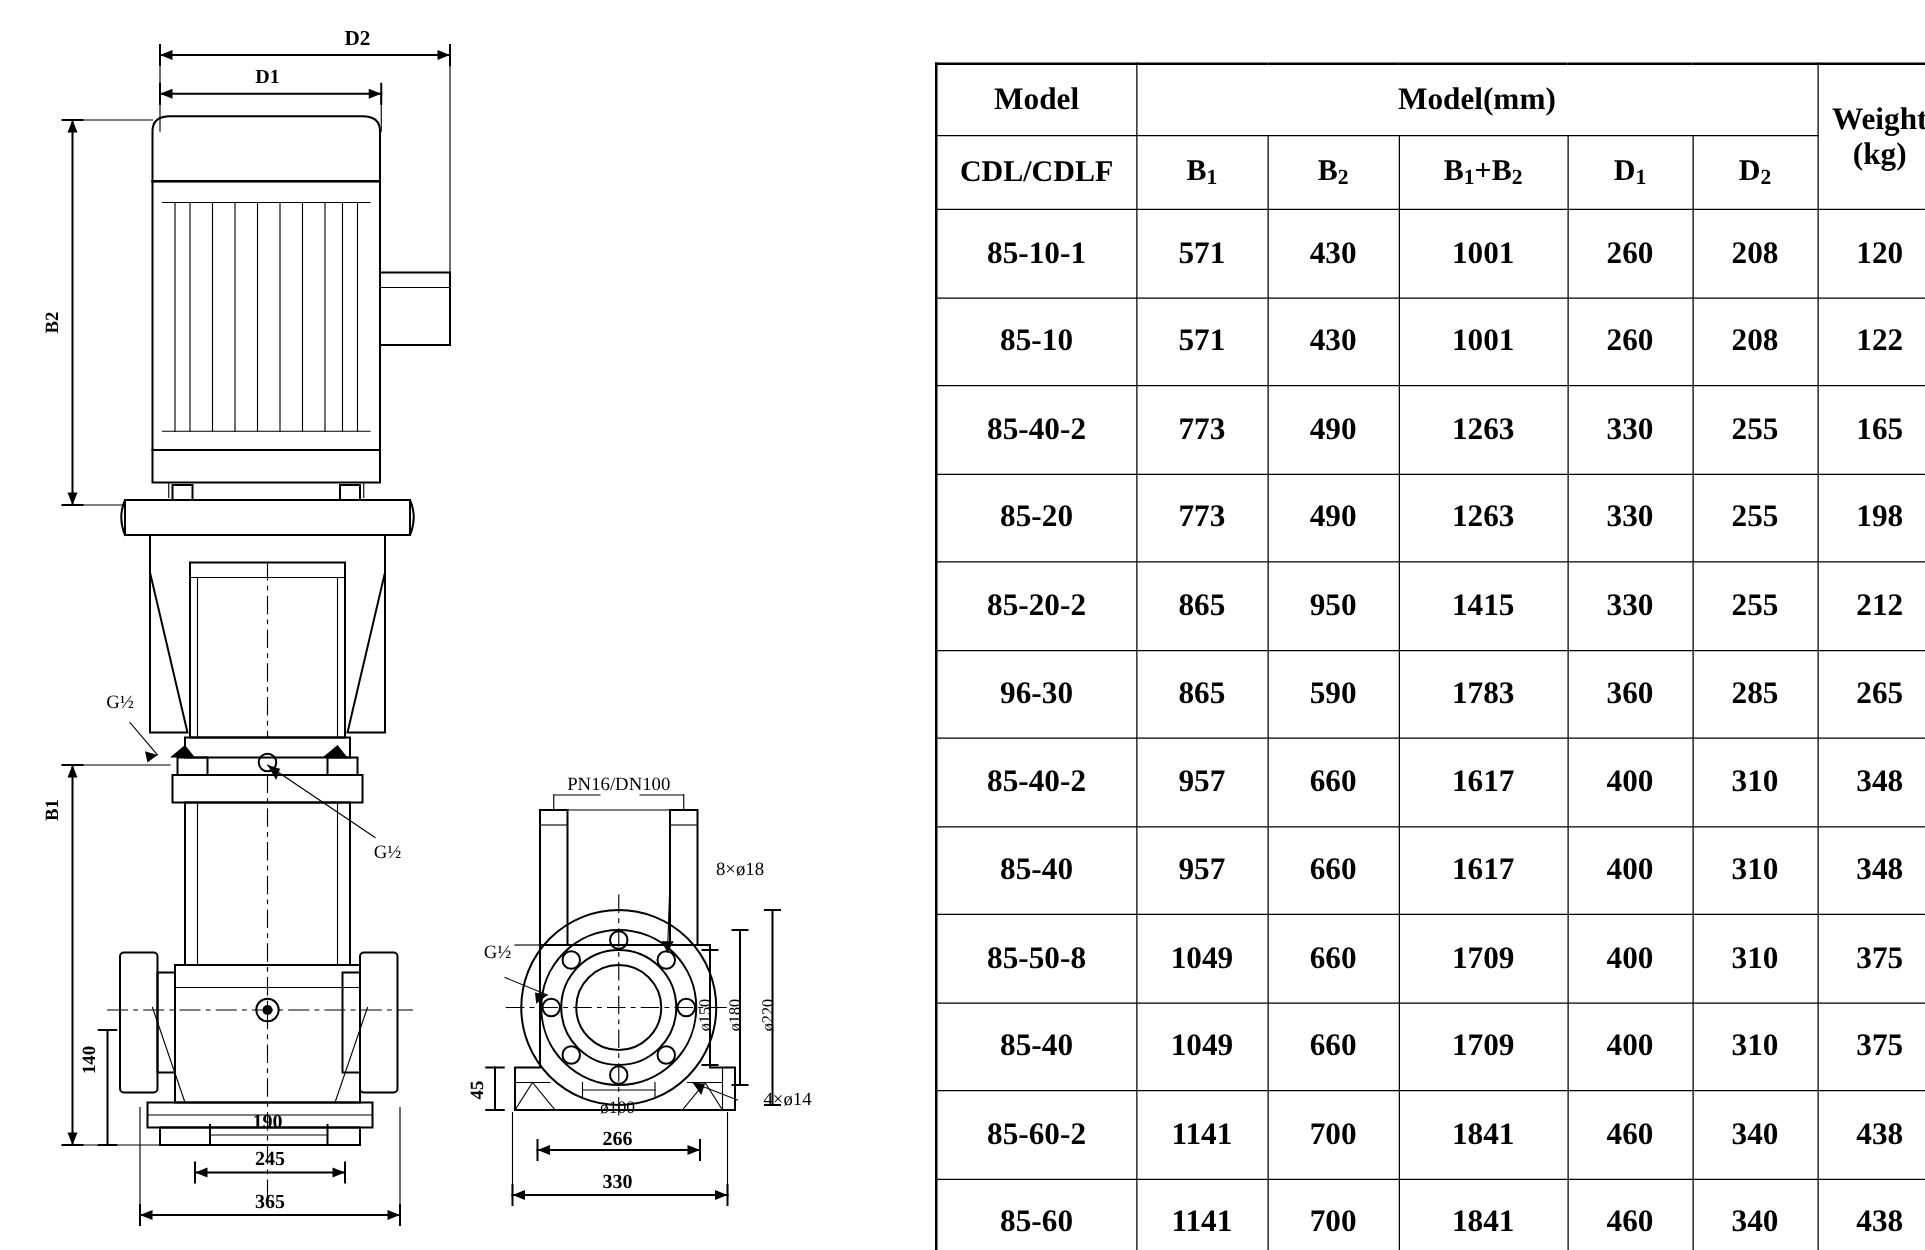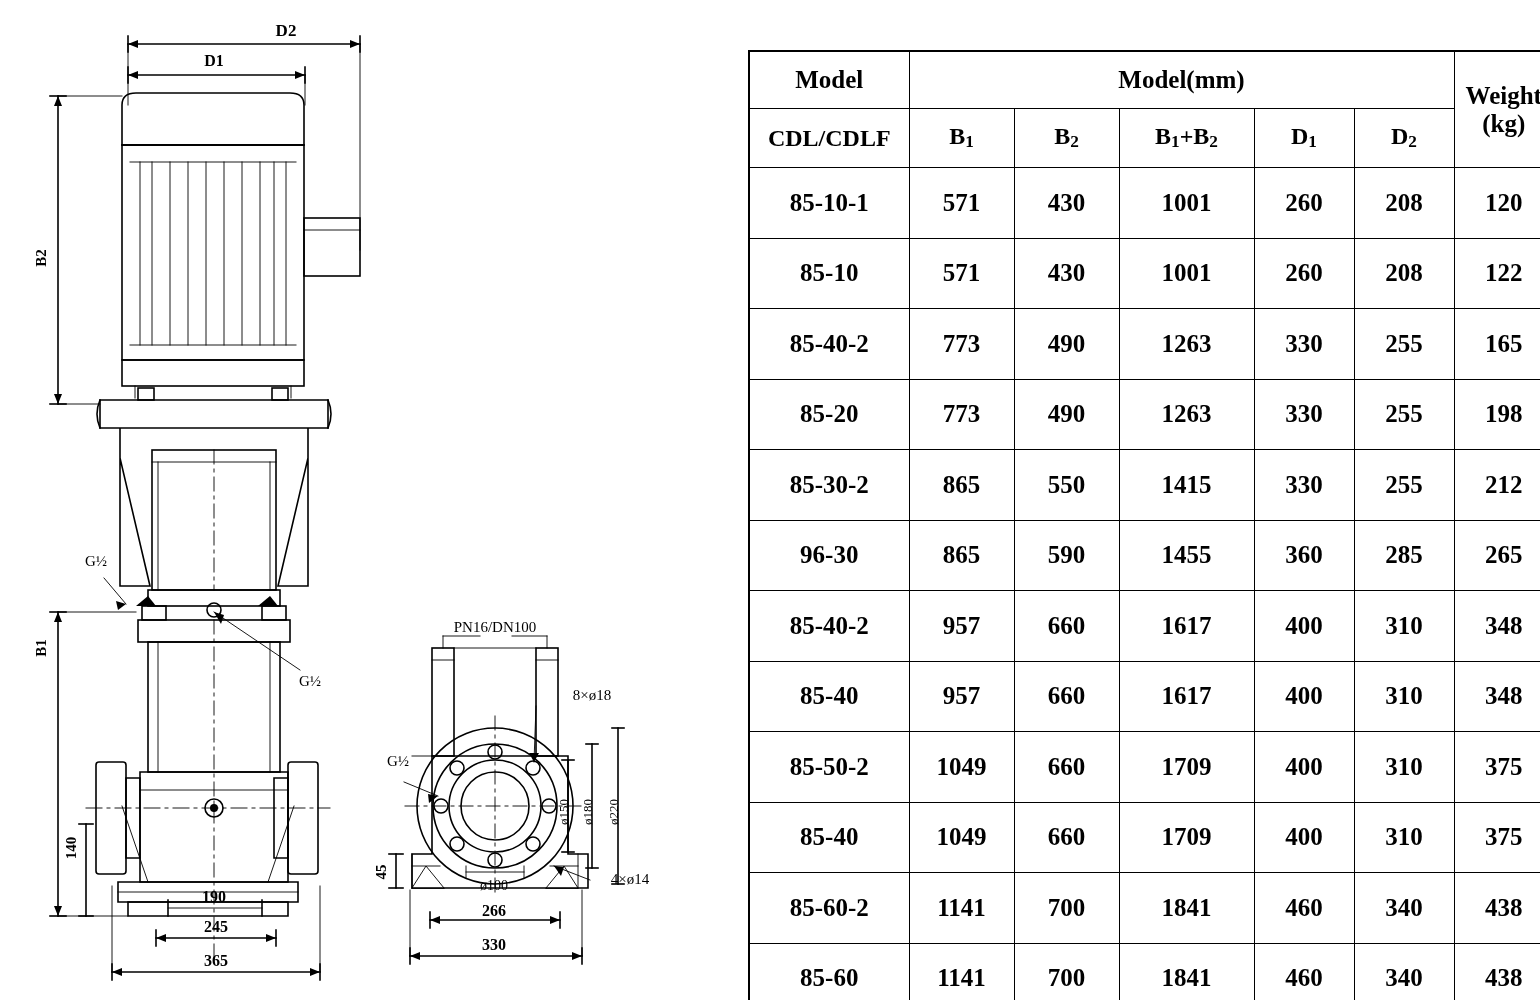--- a/index.html
+++ b/index.html
@@ -347,33 +347,33 @@
         <tr>
           <td class="model">85-20</td>
           <td>773</td>
           <td>490</td>
           <td>1263</td>
           <td>330</td>
           <td>255</td>
           <td>198</td>
         </tr>
         <tr>
-          <td class="model">85-30-2</td>
+          <td class="model">85-20-2</td>
           <td>865</td>
-          <td>550</td>
+          <td>950</td>
           <td>1415</td>
           <td>330</td>
           <td>255</td>
           <td>212</td>
         </tr>
         <tr>
           <td class="model">96-30</td>
           <td>865</td>
           <td>590</td>
-          <td>1455</td>
+          <td>1783</td>
           <td>360</td>
           <td>285</td>
           <td>265</td>
         </tr>
         <tr>
           <td class="model">85-40-2</td>
           <td>957</td>
           <td>660</td>
           <td>1617</td>
           <td>400</td>
@@ -383,21 +383,21 @@
         <tr>
           <td class="model">85-40</td>
           <td>957</td>
           <td>660</td>
           <td>1617</td>
           <td>400</td>
           <td>310</td>
           <td>348</td>
         </tr>
         <tr>
-          <td class="model">85-50-2</td>
+          <td class="model">85-50-8</td>
           <td>1049</td>
           <td>660</td>
           <td>1709</td>
           <td>400</td>
           <td>310</td>
           <td>375</td>
         </tr>
         <tr>
           <td class="model">85-40</td>
           <td>1049</td>

